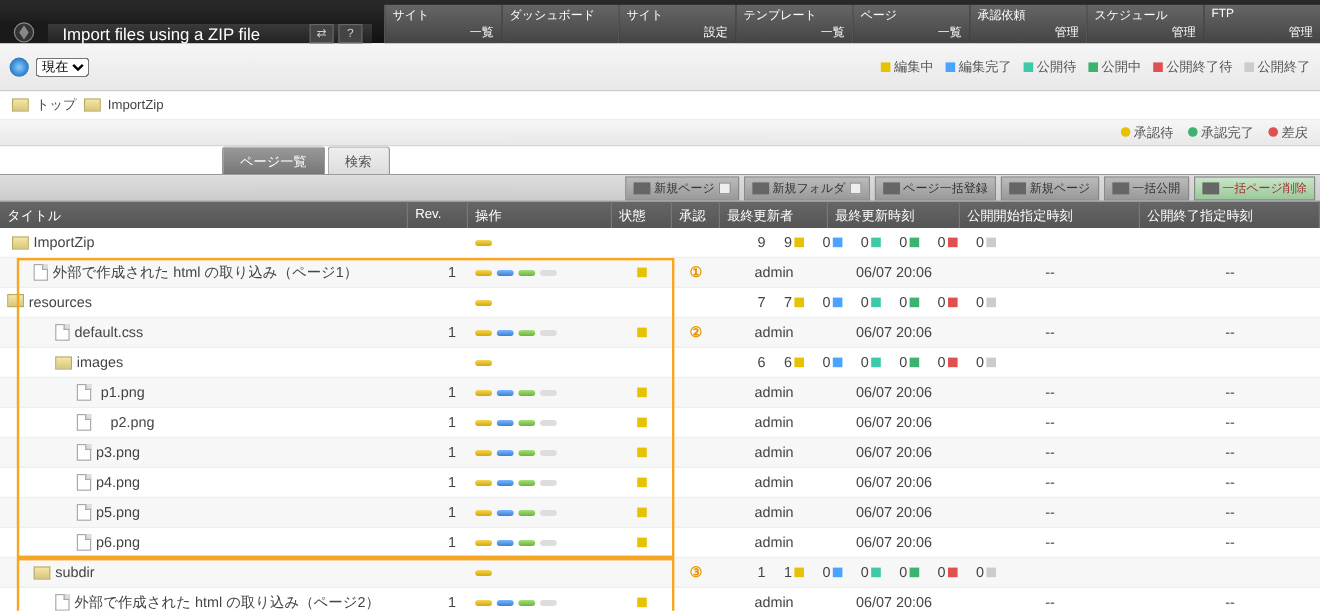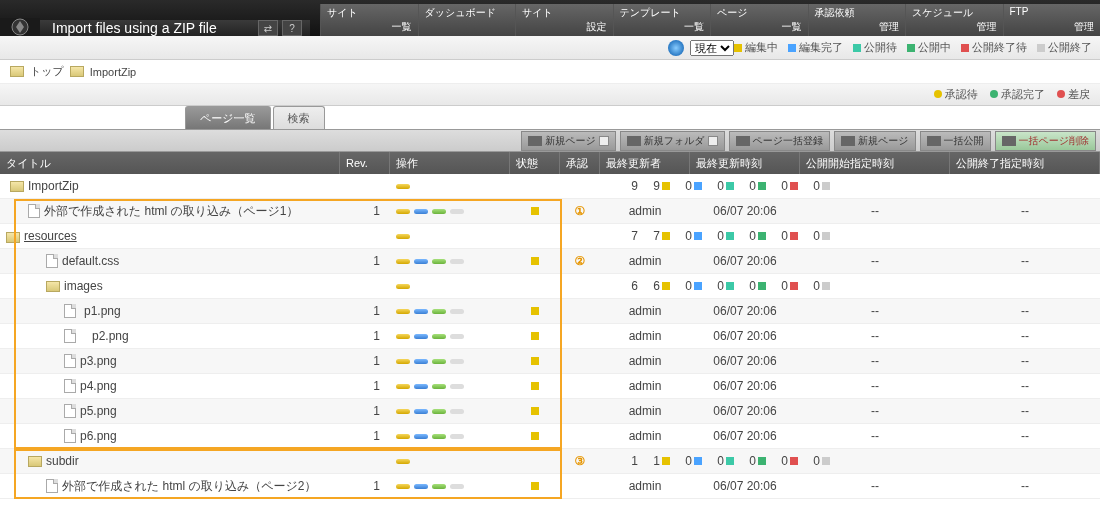--- a/index.html
+++ b/index.html
@@ -9,21 +9,21 @@
 .topbar .icon-holder { width: 40px; display: flex; align-items: center; justify-content: center; background: #1a1a1a; }
 .topbar .title-box { display: flex; align-items: center; padding: 0 12px; background: linear-gradient(#3a3a3a,#222); font-size: 14px; flex: 0 0 210px; }
 .topbar .title-end { display: flex; align-items: center; gap: 4px; padding: 0 8px; background: linear-gradient(#3a3a3a,#222); }
 .topbar .mini-btn { width: 20px; height: 16px; background: #444; border: 1px solid #666; display: flex; align-items: center; justify-content: center; font-size: 10px; color: #ccc; }
 .topbar .spacer { flex: 0 0 200px; background: #555; }
 .topbar .menus { display: flex; flex: 1; }
 .topbar .menu { flex: 1; border-left: 1px solid #555; display: flex; flex-direction: column; justify-content: space-between; padding: 2px 6px 2px 6px; position: relative; background: linear-gradient(#666,#444); }
 .topbar .menu .m-top { color: #fff; font-size: 10px; }
 .topbar .menu .m-bot { text-align: right; color: #fff; font-size: 10px; }
 
-.statusbar { height: 24px; background: linear-gradient(#f6f6f6,#e8e8e8); border-bottom: 1px solid #ccc; display: flex; align-items: center; padding: 0 8px; justify-content: flex-end; }
+.statusbar { height: 40px; background: linear-gradient(#f6f6f6,#e8e8e8); border-bottom: 1px solid #ccc; display: flex; align-items: center; padding: 0 8px; justify-content: space-between; }
 .statusbar .left { display: flex; align-items: center; gap: 6px; }
 .globe { width: 16px; height: 16px; border-radius: 50%; background: radial-gradient(#8cf,#05a); }
 select { font-size: 11px; }
 .legend { display: flex; gap: 10px; font-size: 11px; color: #555; }
 .legend span { display: flex; align-items: center; gap: 3px; }
 .sq { width: 8px; height: 8px; display: inline-block; }
 .sq.y { background: #e6c200; } .sq.b { background: #4aa3ff; } .sq.teal { background: #3cc9a7; } .sq.g { background: #3cb371; } .sq.r { background: #e05050; } .sq.gray { background: #ccc; }
 
 .breadcrumb { height: 24px; display: flex; align-items: center; padding: 4px 10px; gap: 6px; color: #444; border-bottom: 1px solid #eee; }
 .folder-ic { width: 14px; height: 11px; background: linear-gradient(#f5e6a8,#d9c878); border: 1px solid #b8a860; }
@@ -226,21 +226,21 @@
         <span class="pill gray"></span>
       </div>
       <div style="flex: 0 0 50px; text-align: center;"><i class="sq y"></i></div>
       <div style="flex: 0 0 40px; text-align: center;"><span class="circ-num">①</span></div>
       <div style="flex: 0 0 90px; text-align: center;">admin</div>
       <div style="flex: 0 0 110px; text-align: center;">06/07 20:06</div>
       <div style="flex: 0 0 150px; text-align: center;">--</div>
       <div style="flex: 1 1 0%; text-align: center;">--</div>
     </div>
     <div class="data-row">
-      <div style="flex: 0 0 340px; display: flex; align-items: flex-end; gap: 4px;  text-decoration: underline;">
+      <div style="flex: 0 0 340px; display: flex; align-items: flex-start; gap: 4px; ">
         <span class="folder-ic"></span>
         <span>resources</span>
       </div>
       <div style="flex: 0 0 50px; text-align: right; padding-right: 10px;"></div>
       <div style="flex: 0 0 120px; display: flex; gap: 4px; align-items: center;">
         <span class="pill y"></span>
       </div>
       <div style="flex: 0 0 50px; text-align: center;"></div>
       <div style="flex: 0 0 40px; text-align: center;"></div>
       <div style="flex: 1 1 0%; display: flex; align-items: center; gap: 0px;">

